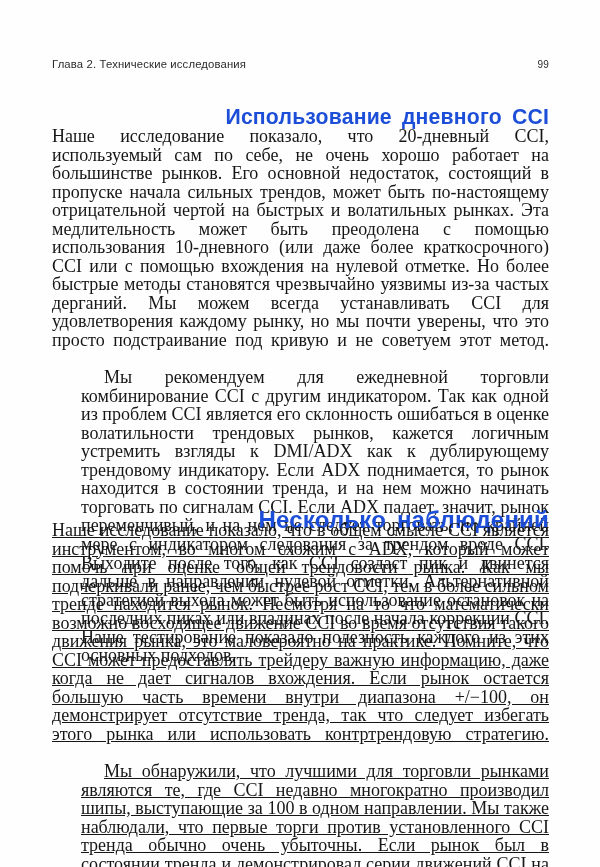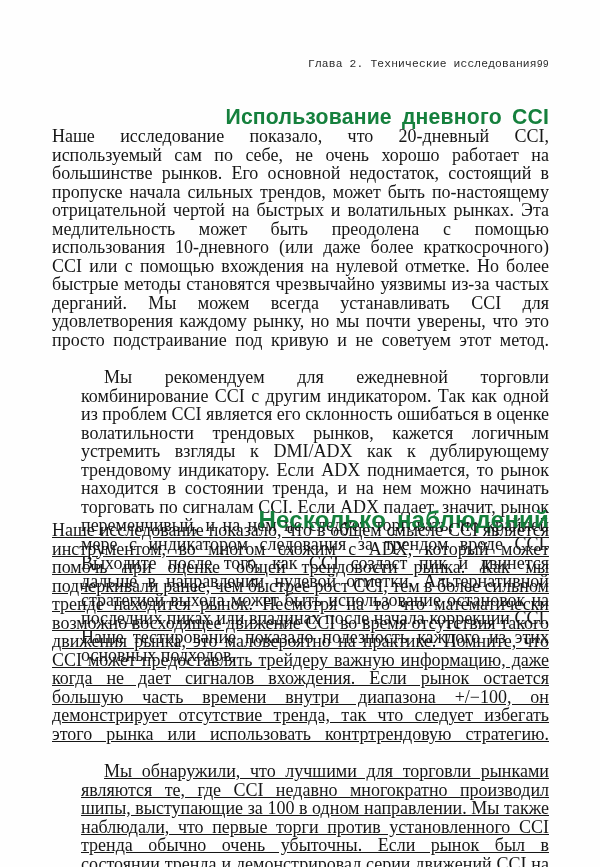--- a/index.html
+++ b/index.html
@@ -24,22 +24,22 @@
   }
 
   
   .running-head {
     position: absolute;
     left: 52px;
     right: 51px;
     top: 58px;
     display: flex;
     align-items: baseline;
-    justify-content: flex-end;
-    font-family: Liberation Mono, monospace;
+    justify-content: space-between;
+    font-family: Liberation Sans, sans-serif;
     font-size: 11.3px;
     font-weight: 400;
     letter-spacing: 0.15px;
     color: #2b2b2b;
   }
   .running-head .chapter-label {
     white-space: nowrap;
   }
   .running-head .folio {
     font-size: 10px;
@@ -47,21 +47,21 @@
   }
 
   
   .section-heading {
     position: absolute;
     left: 52px;
     right: 51px;
     text-align: right;
     font-family: "Liberation Sans", "DejaVu Sans", sans-serif;
     font-weight: 700;
-    color: #15803d;
+    color: #1d4ed8;
     letter-spacing: 0.2px;
     word-spacing: 4px;
     line-height: 1.15;
   }
   .section-heading.h-main {
     top: 91px;
     font-size: 21.2px;
   }
   .section-heading.h-second {
     top: 486px;

